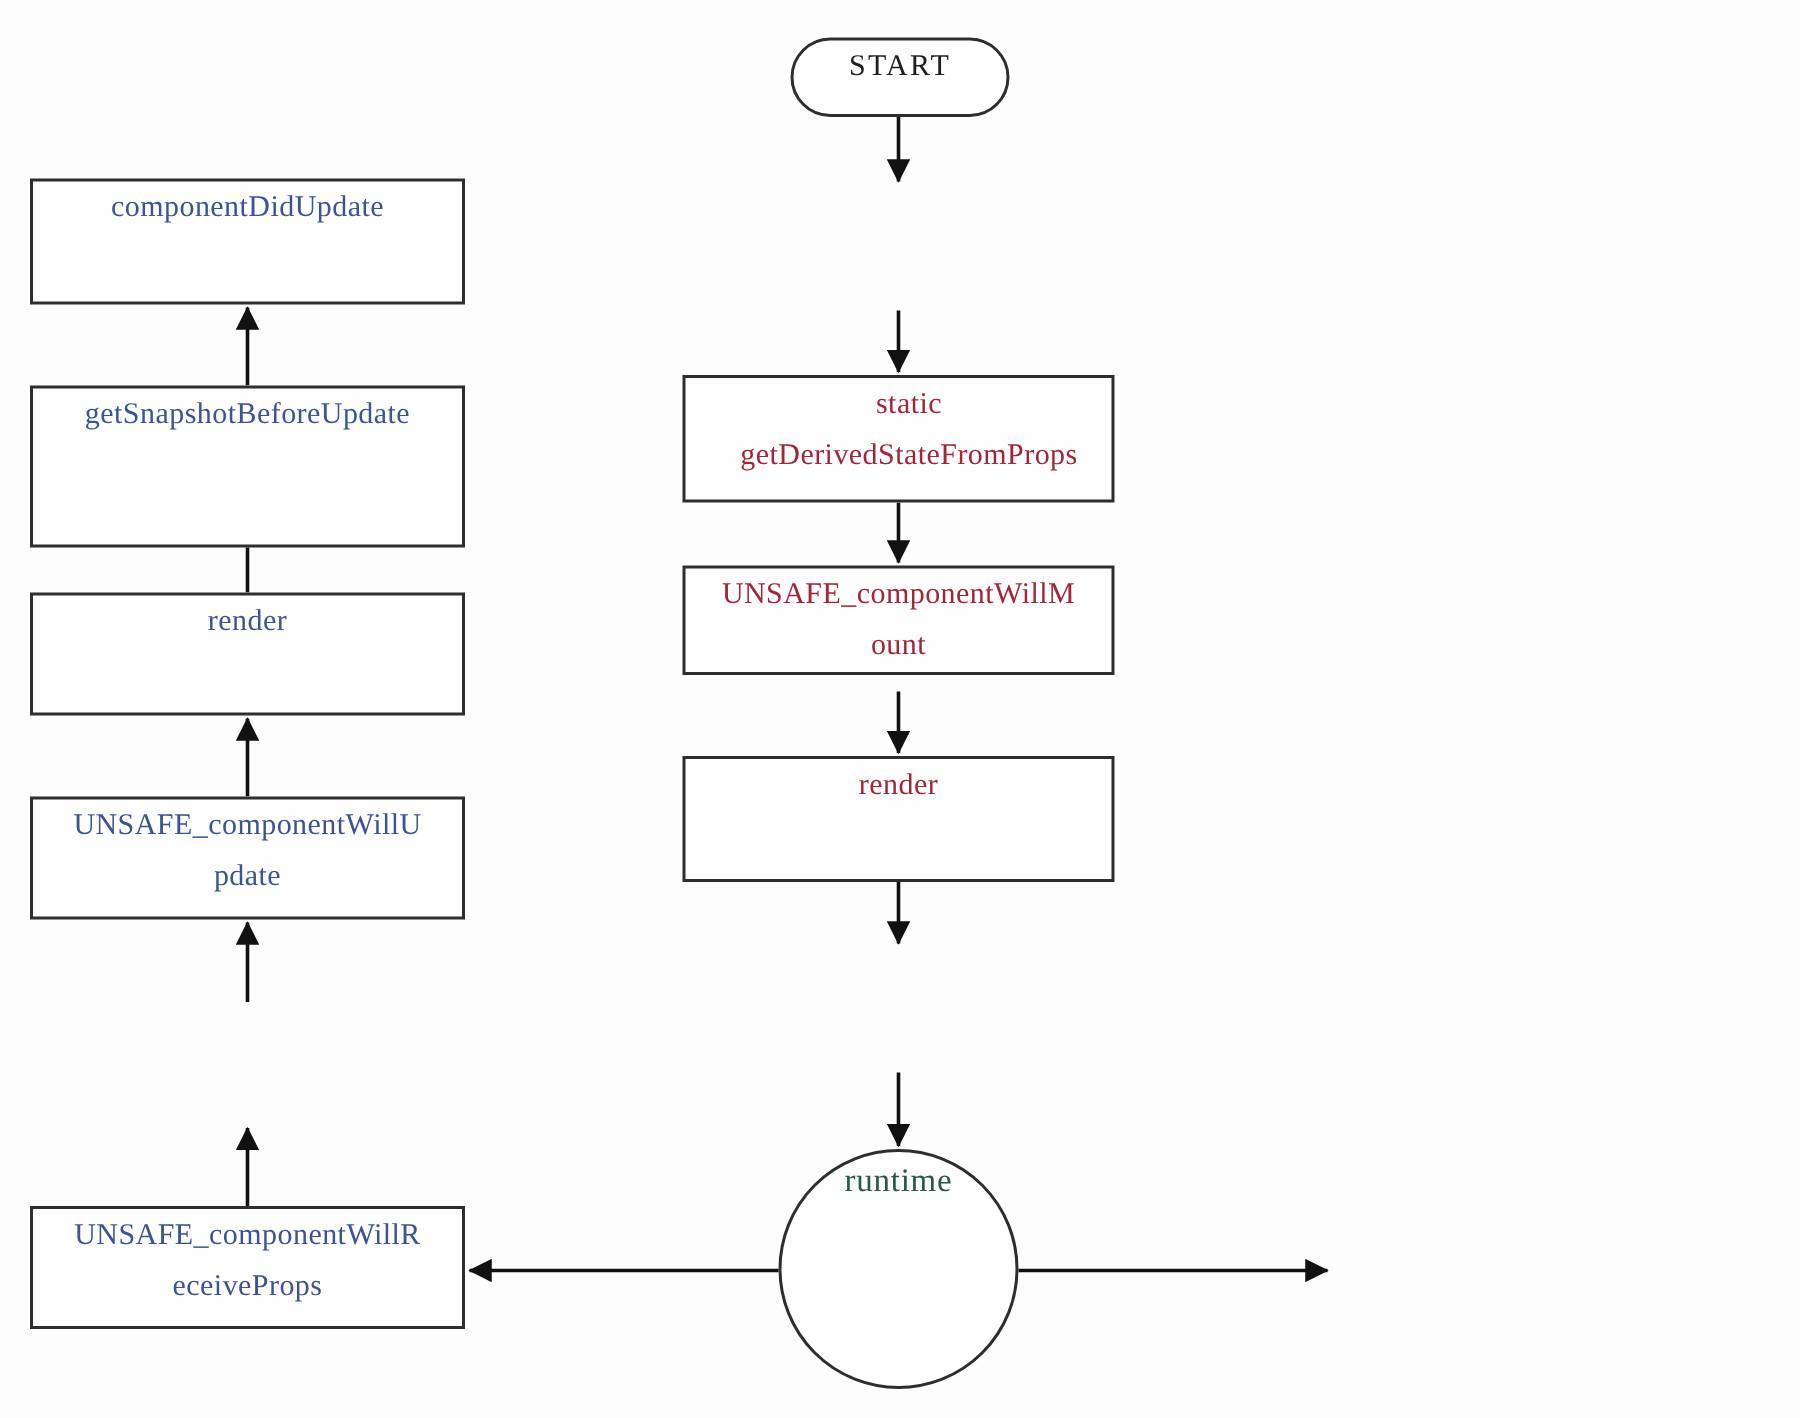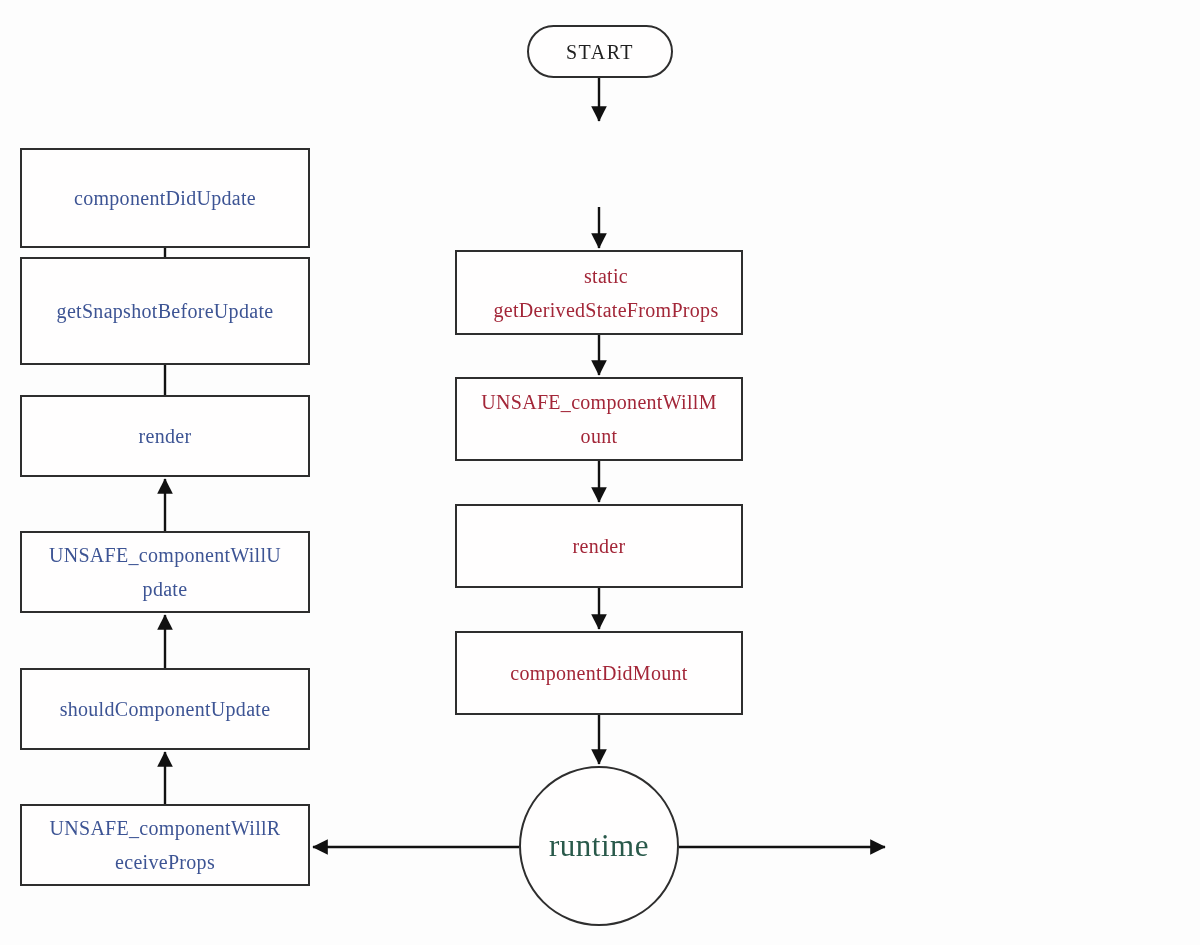--- a/index.html
+++ b/index.html
@@ -25,60 +25,59 @@
     position: absolute;
     left: 0; top: 0;
     width: 1200px; height: 945px;
     pointer-events: none;
   }
   .connectors line { stroke: var(--arrow); stroke-width: 2.4; }
   .connectors .ah { fill: var(--arrow); }
   .node {
     position: absolute;
     display: flex;
-    align-items: center;
     justify-content: center;
     text-align: center;
     background: #fffefe;
     border: 2px solid var(--box-border);
     font-size: 20px;
     letter-spacing: 0.3px;
     line-height: 1.7;
   }
   .node .lbl {
     display: inline-block;
     max-width: 240px;
     overflow-wrap: break-word;
     word-break: break-word;
   }
   .stadium { border-radius: 27px; }
   .circle { border-radius: 50%; }
   .text-update { color: var(--update-text); }
   .text-mount  { color: var(--mount-text); }
   .text-plain  { color: var(--plain-text); letter-spacing: 1.5px; }
   .text-unmount { color: var(--plain-text); letter-spacing: 0.2px; }
-  .text-runtime { color: var(--runtime-text); font-size: 31px; letter-spacing: 0.5px; }
+  .text-runtime { color: var(--runtime-text); font-size: 22px; letter-spacing: 0.5px; }
 
   
   .n-start        { left: 527px; top: 25px;  width: 146px; height: 53px; }
   .n-constructor  { left: 455px; top: 123px; width: 288px; height: 84px; }
   .n-gdsfp        { left: 455px; top: 250px; width: 288px; height: 85px; padding-left: 14px; }
-  .n-ucwm         { left: 455px; top: 377px; width: 288px; height: 84px; }
+  .n-ucwm         { left: 455px; top: 377px; width: 288px; height: 73px; }
   .n-render-m     { left: 455px; top: 504px; width: 288px; height: 84px; }
   .n-cdm          { left: 455px; top: 631px; width: 288px; height: 84px; }
   .n-runtime      { left: 519px; top: 766px; width: 160px; height: 160px; }
   
   .n-cwun         { left: 888px; top: 803px; width: 288px; height: 85px; }
   
   .n-ucwrp        { left: 20px;  top: 804px; width: 290px; height: 82px; }
   .n-scu          { left: 20px;  top: 668px; width: 290px; height: 82px; }
   .n-ucwu         { left: 20px;  top: 531px; width: 290px; height: 82px; }
   .n-render-u     { left: 20px;  top: 395px; width: 290px; height: 82px; }
   .n-gsbu         { left: 20px;  top: 257px; width: 290px; height: 108px; }
-  .n-cdu          { left: 20px;  top: 119px; width: 290px; height: 100px; margin-top: 29px; }
+  .n-cdu          { left: 20px;  top: 119px; width: 290px; height: 84px; }
 </style>
 </head>
 <body>
 
 <div class="canvas">
 
   <svg class="connectors" viewBox="0 0 1200 945" xmlns="http://www.w3.org/2000/svg">
     <defs>
       <marker id="ah" class="ah" viewBox="0 0 10 10" refX="9.5" refY="5" markerWidth="6.5" markerHeight="6.5" orient="auto-start-reverse">
         <path d="M0,0 L10,5 L0,10 z" fill="#111111"></path>
@@ -107,33 +106,27 @@
   </div>
   <div class="node n-gdsfp">
     <span class="lbl text-mount">static getDerivedStateFromProps</span>
   </div>
   <div class="node n-ucwm">
     <span class="lbl text-mount">UNSAFE_componentWillMount</span>
   </div>
   <div class="node n-render-m">
     <span class="lbl text-mount">render</span>
   </div>
-  <div class="node n-cdm">
-    <span class="lbl text-mount">componentDidMount</span>
-  </div>
   <div class="node circle n-runtime">
     <span class="lbl text-runtime">runtime</span>
   </div>
 
 
   <div class="node n-ucwrp">
     <span class="lbl text-update">UNSAFE_componentWillReceiveProps</span>
-  </div>
-  <div class="node n-scu">
-    <span class="lbl text-update">shouldComponentUpdate</span>
   </div>
   <div class="node n-ucwu">
     <span class="lbl text-update">UNSAFE_componentWillUpdate</span>
   </div>
   <div class="node n-render-u">
     <span class="lbl text-update">render</span>
   </div>
   <div class="node n-gsbu">
     <span class="lbl text-update">getSnapshotBeforeUpdate</span>
   </div>

